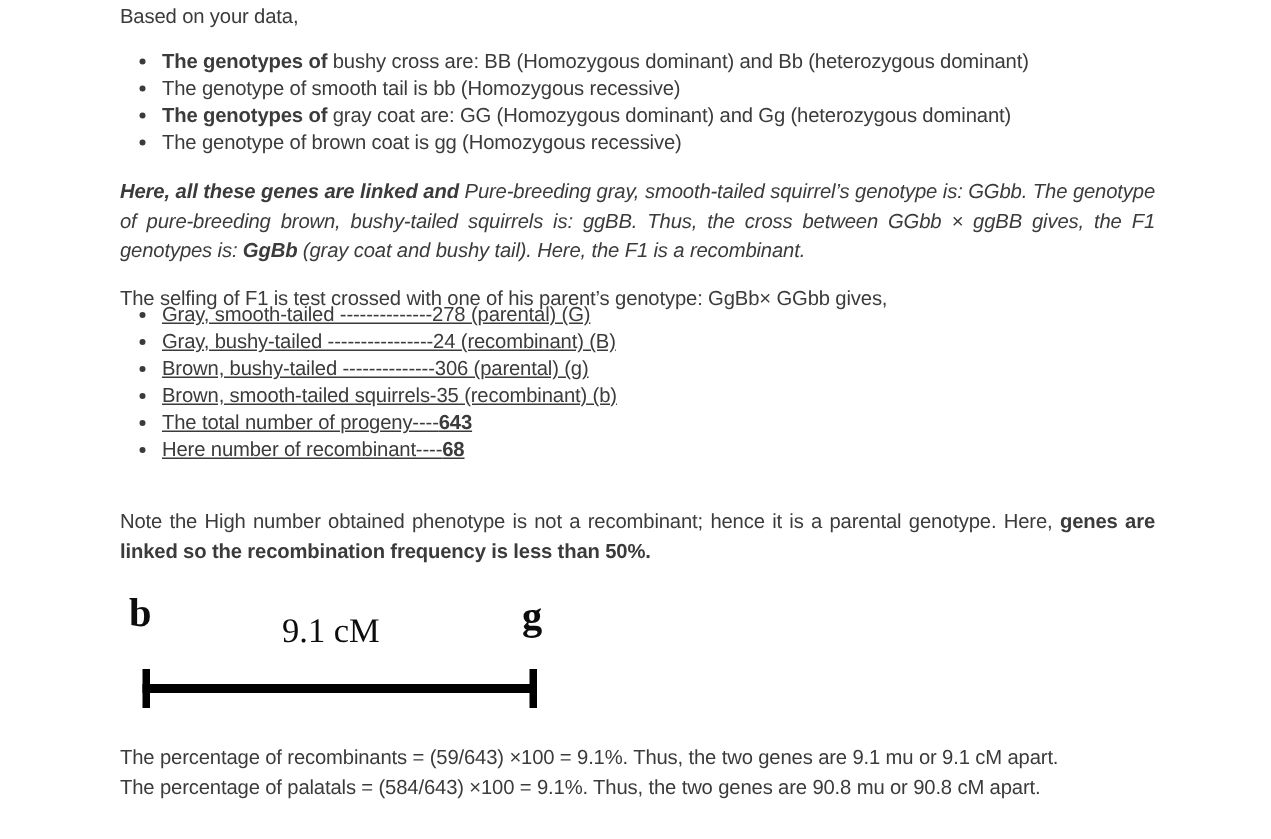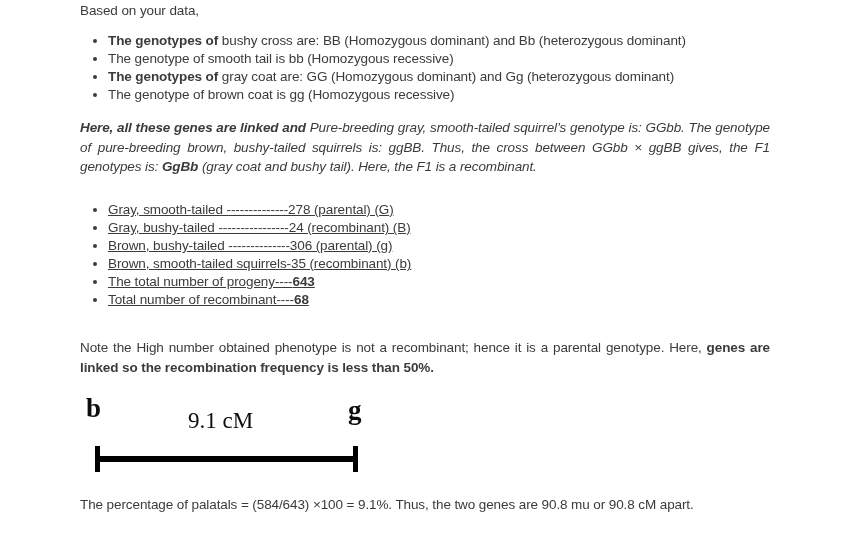--- a/index.html
+++ b/index.html
@@ -101,40 +101,42 @@
 
   <ul id="genotype-list" class="blk">
     <li><span class="b">The genotypes of</span><span> bushy cross are: BB (Homozygous dominant) and Bb (heterozygous dominant)</span></li>
     <li><span class="b"></span><span>The genotype of smooth tail is bb (Homozygous recessive)</span></li>
     <li><span class="b">The genotypes of</span><span> gray coat are: GG (Homozygous dominant) and Gg (heterozygous dominant)</span></li>
     <li><span class="b"></span><span>The genotype of brown coat is gg (Homozygous recessive)</span></li>
   </ul>
 
   <p id="linkage-para" class="blk just lh19"><span class="b">Here, all these genes are linked and</span><span> Pure-breeding gray, smooth-tailed squirrel’s genotype is: GGbb. The genotype of pure-breeding brown, bushy-tailed squirrels is: ggBB. Thus, the cross between GGbb × ggBB gives, the F1 genotypes is: </span><span class="b">GgBb</span><span> (gray coat and bushy tail). Here, the F1 is a recombinant.</span></p>
 
+  <p id="testcross-para" class="blk lh19">The selfing of F1 is test crossed with one of his parent’s genotype: GgBb× GGbb gives,</p>
 
   <ul id="progeny-list" class="blk">
     <li><span>Gray, smooth-tailed --------------278 (parental) (G)</span><span class="b"></span></li>
     <li><span>Gray, bushy-tailed ----------------24 (recombinant) (B)</span><span class="b"></span></li>
     <li><span>Brown, bushy-tailed --------------306 (parental) (g)</span><span class="b"></span></li>
     <li><span>Brown, smooth-tailed squirrels-35 (recombinant) (b)</span><span class="b"></span></li>
     <li><span>The total number of progeny----</span><span class="b">643</span></li>
-    <li><span>Total number of recombinant----</span><span class="b">68</span></li>
+    <li><span>Here number of recombinant----</span><span class="b">68</span></li>
   </ul>
 
   <p id="note-para" class="blk just lh19"><span>Note the High number obtained phenotype is not a recombinant; hence it is a parental genotype. Here, </span><span class="b">genes are linked so the recombination frequency is less than 50%.</span></p>
 
   <div id="diagram">
     <span class="gene-label gene-left">b</span>
     <span class="distance-label">9.1 cM</span>
     <span class="gene-label gene-right">g</span>
     <div class="map-line">
       <div class="map-cap left"></div>
       <div class="map-bar"></div>
       <div class="map-cap right"></div>
     </div>
   </div>
 
   <div id="conclusion" class="blk">
+    <p>The percentage of recombinants = (59/643) ×100 = 9.1%. Thus, the two genes are 9.1 mu or 9.1 cM apart.</p>
     <p>The percentage of palatals = (584/643) ×100 = 9.1%. Thus, the two genes are 90.8 mu or 90.8 cM apart.</p>
   </div>
 
 </div>
 
 </body></html>

